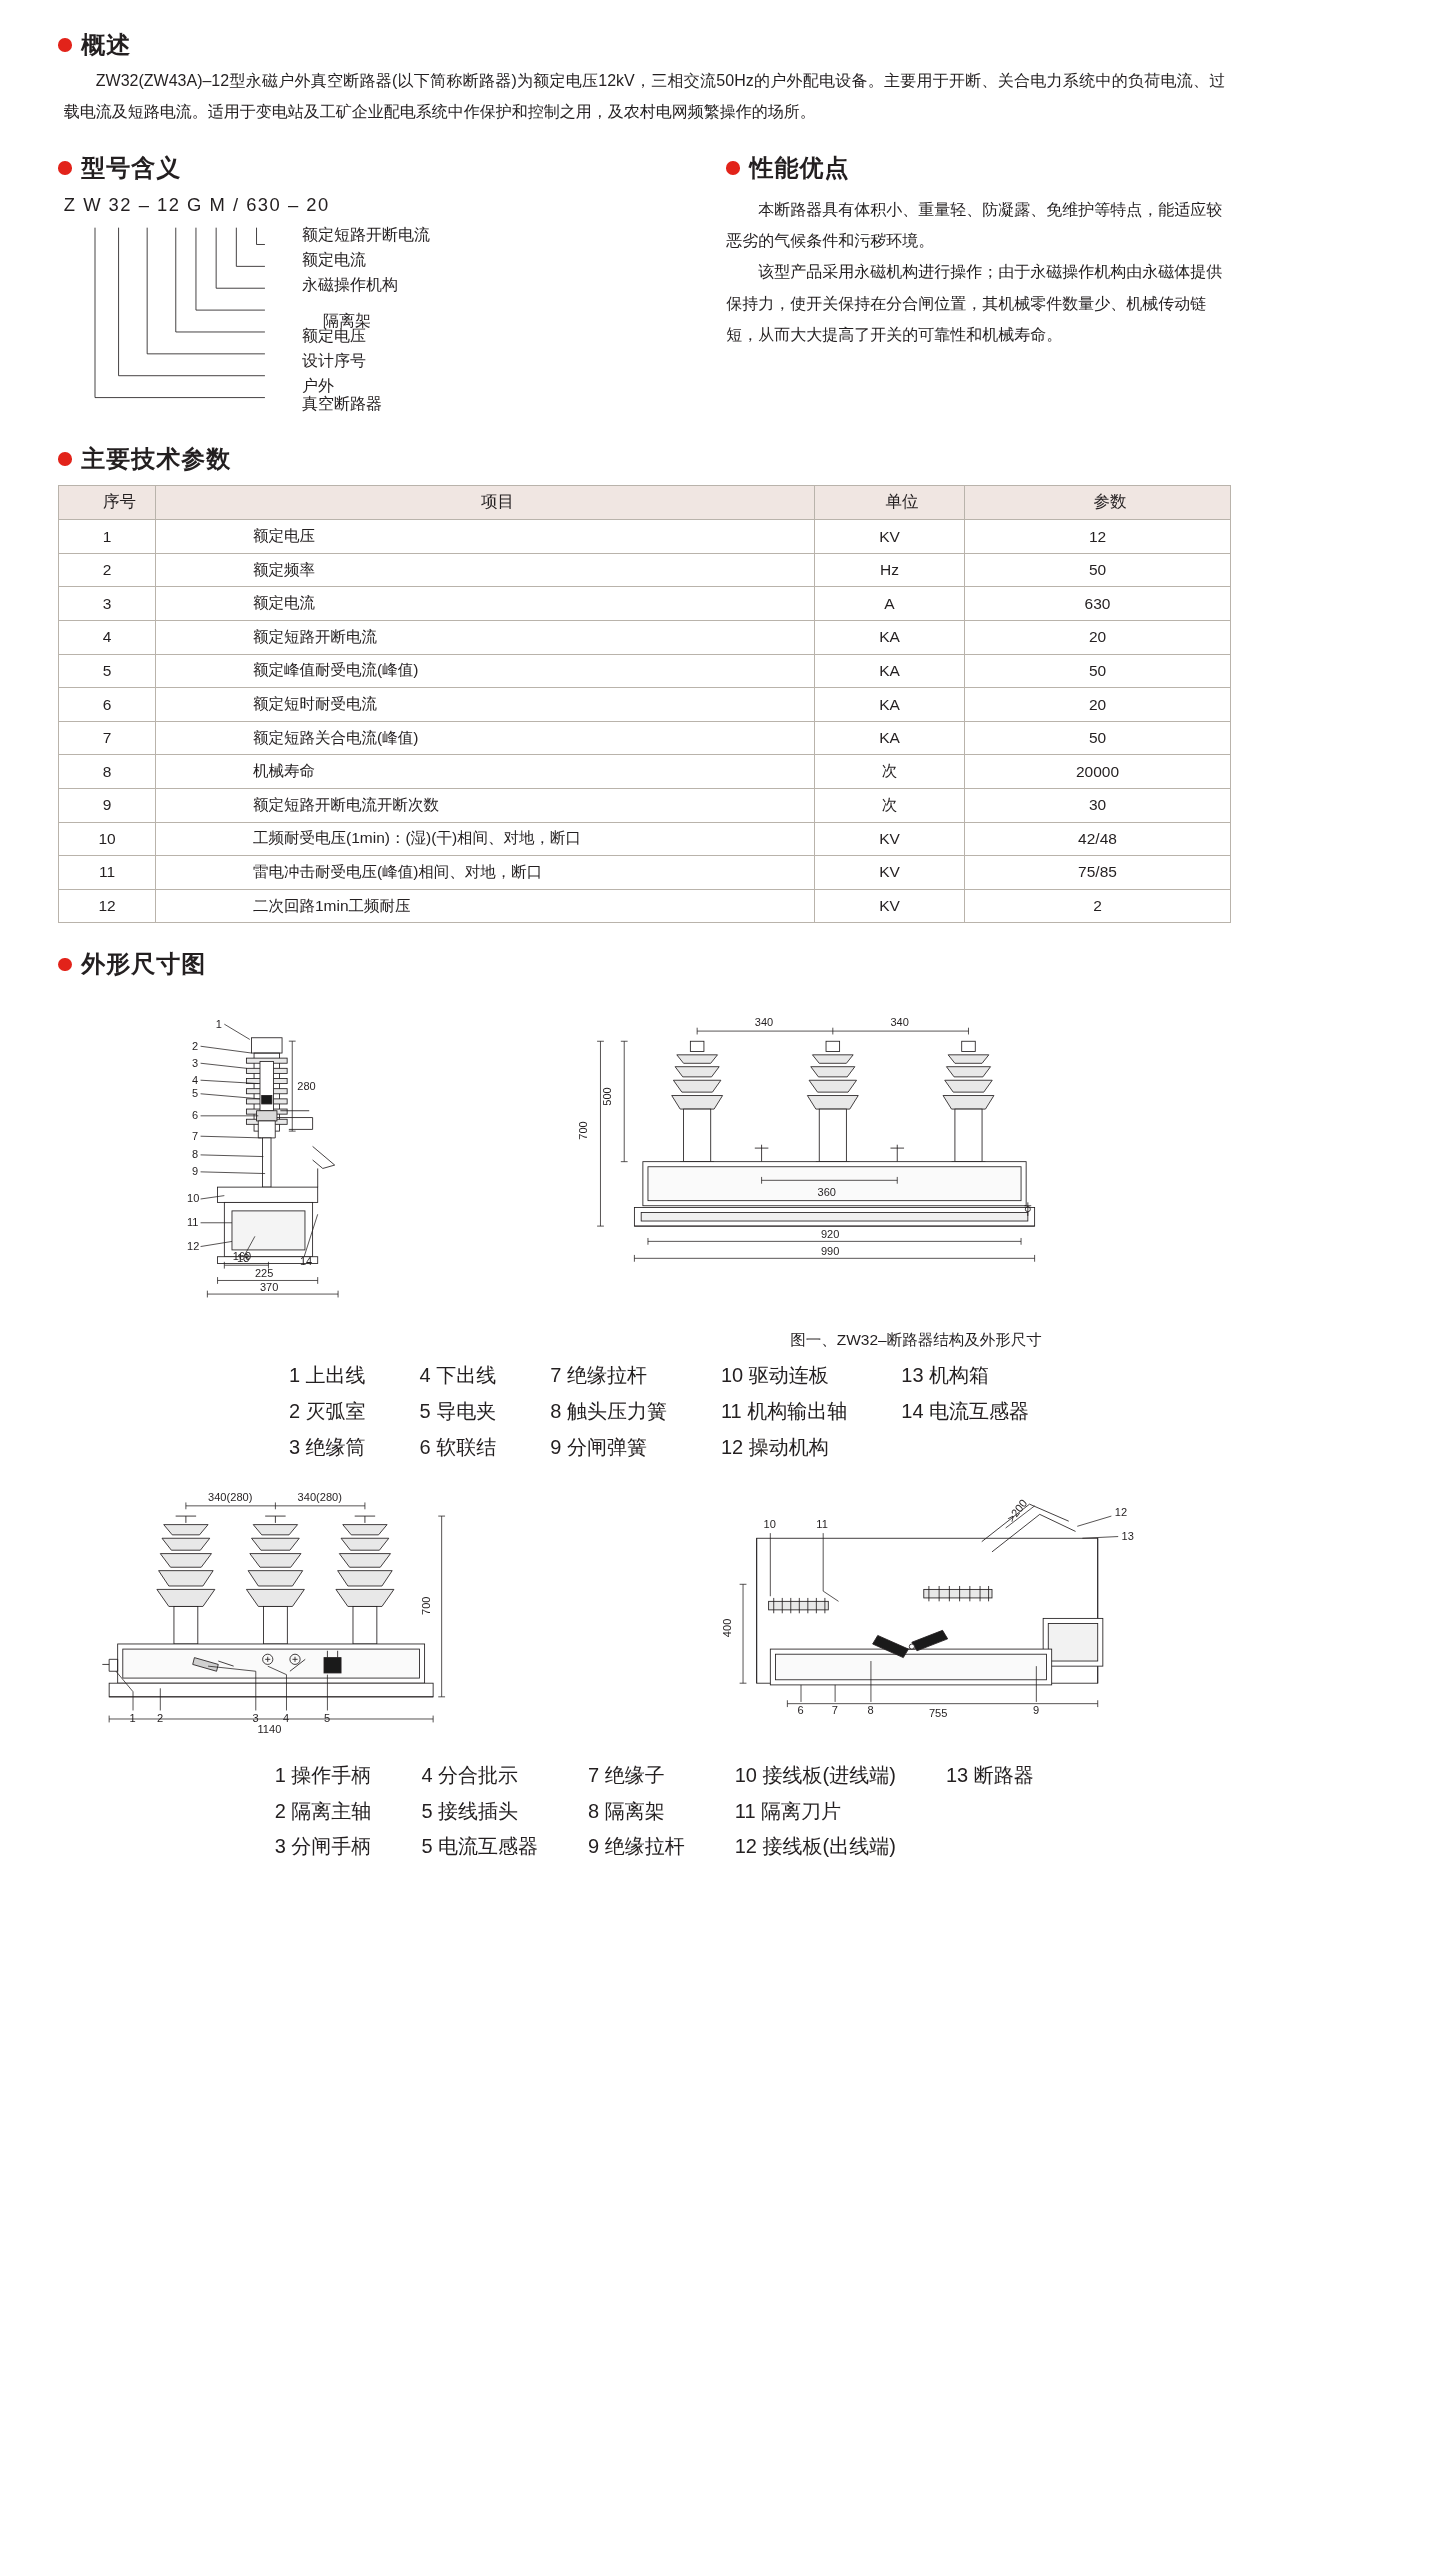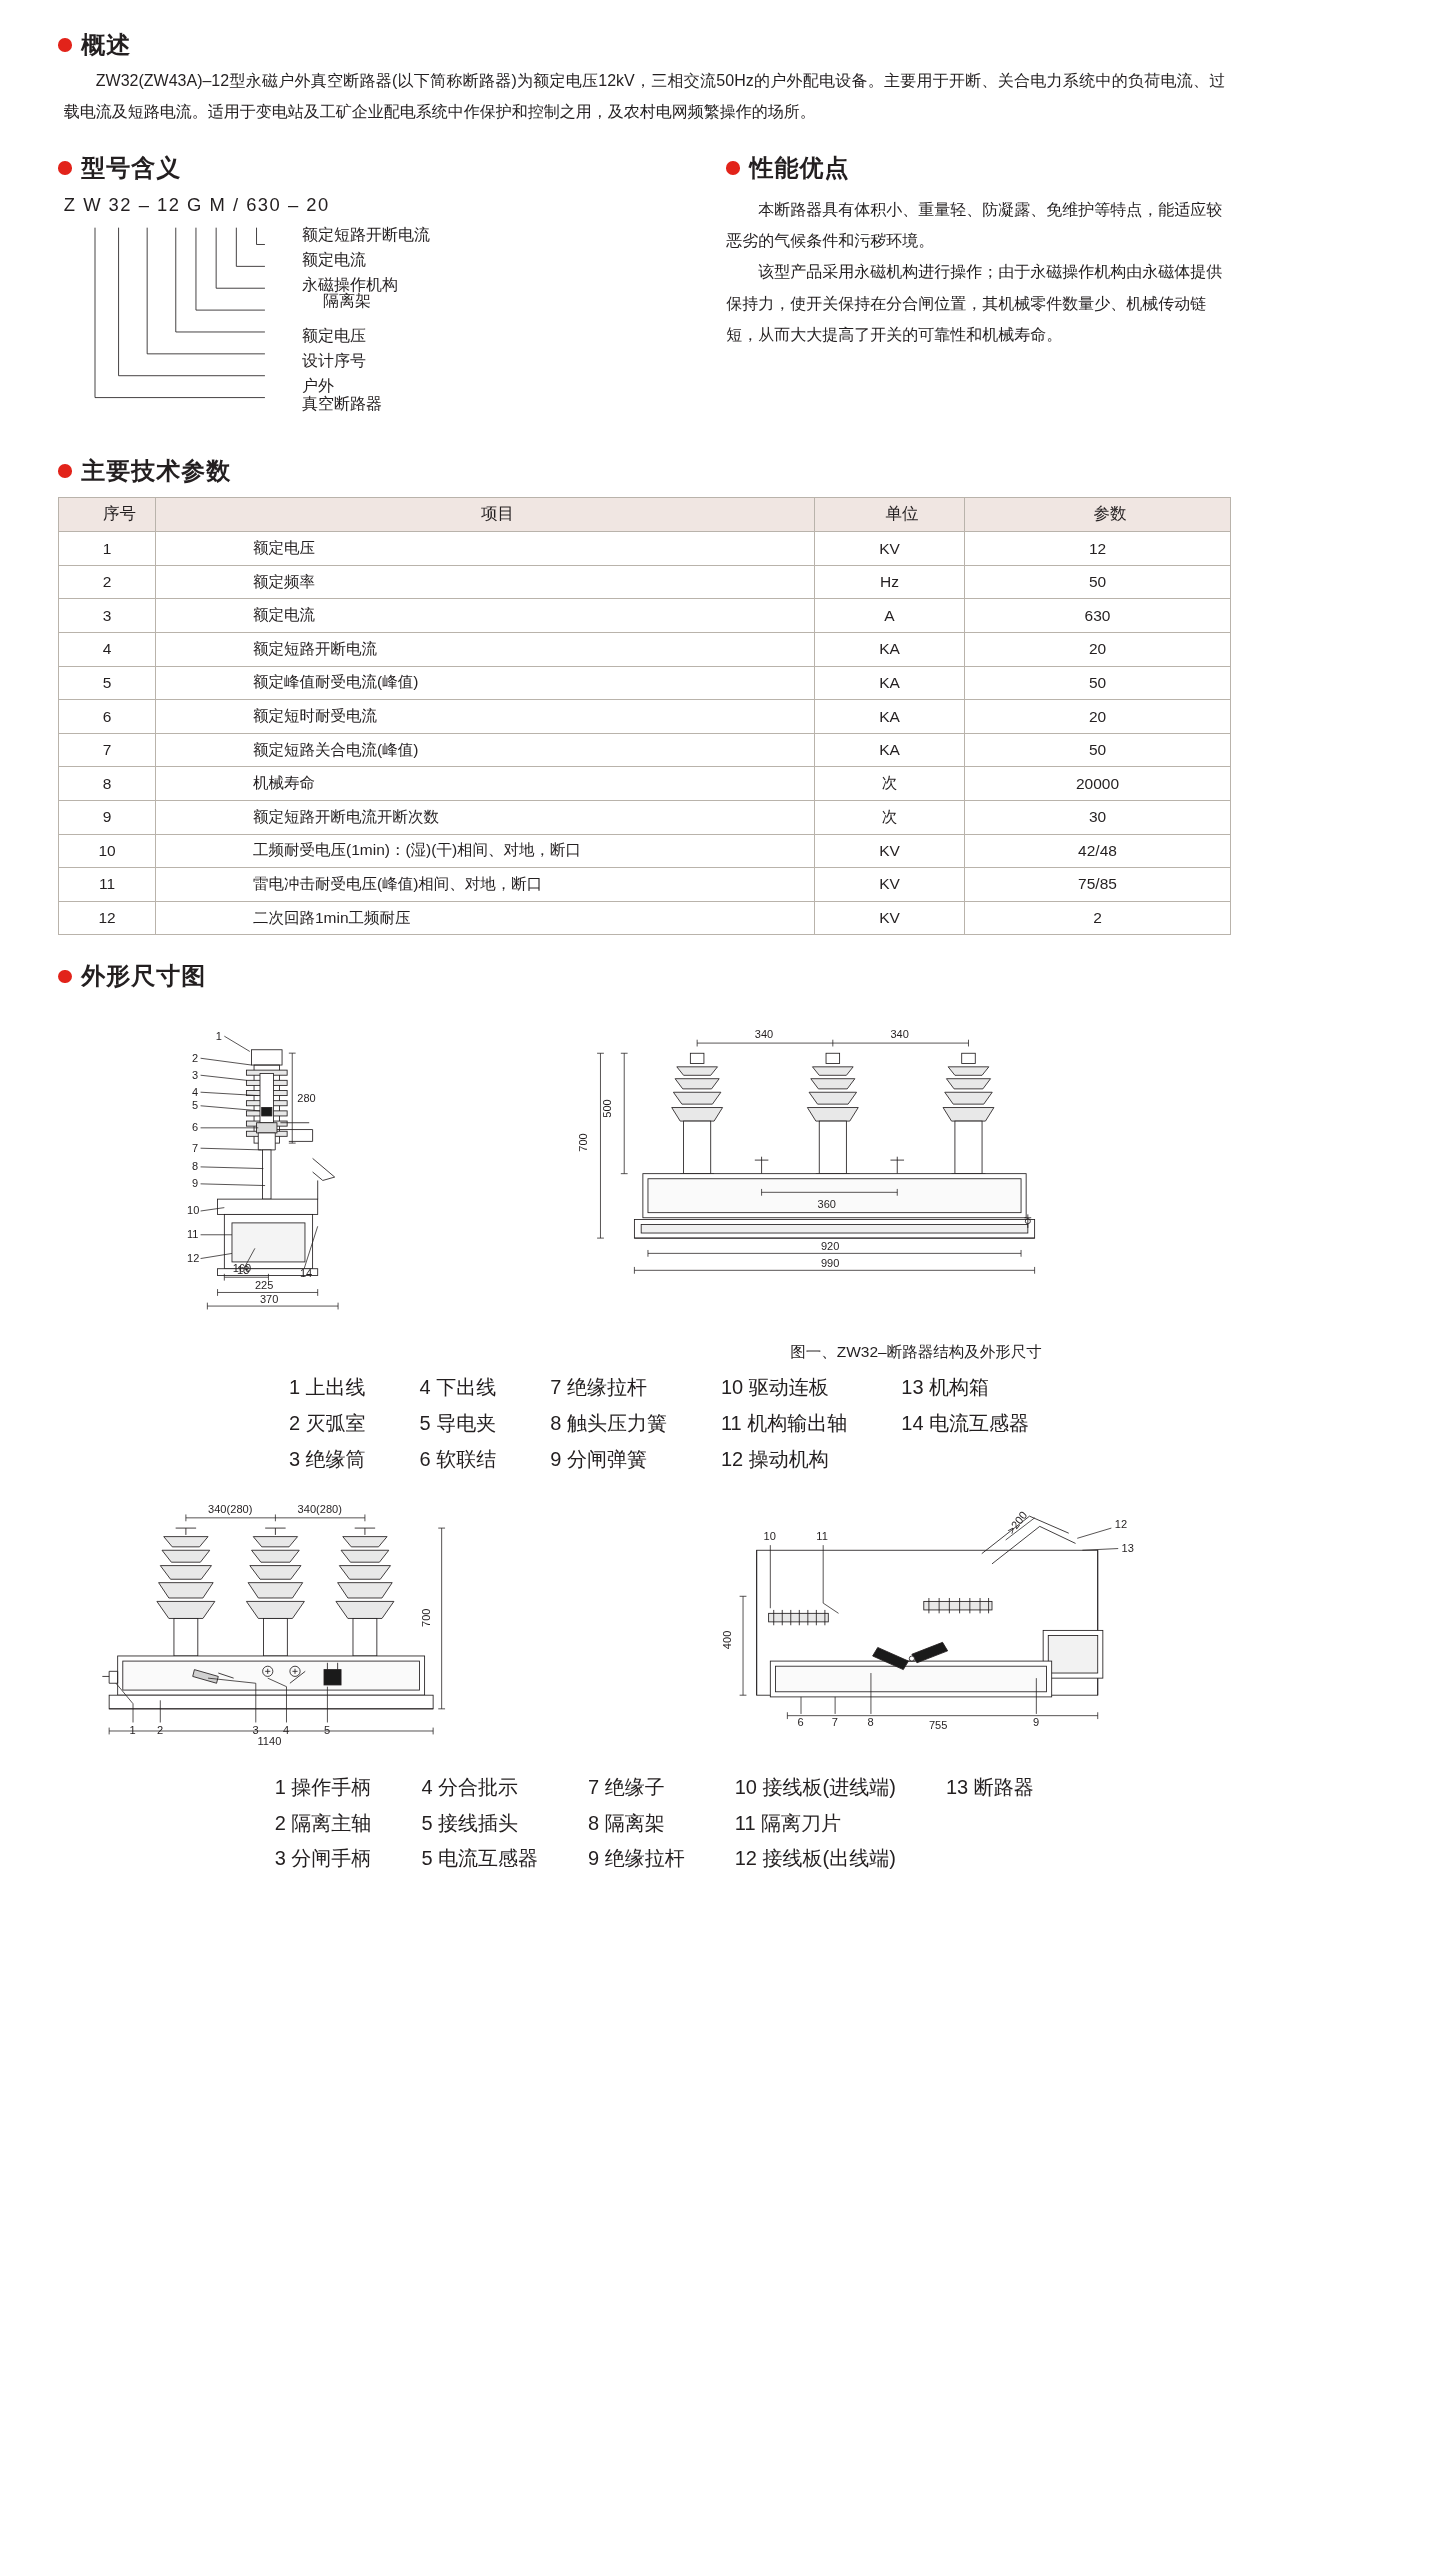--- a/index.html
+++ b/index.html
@@ -19,21 +19,21 @@
   .sec-title { font-size:24px; font-weight:bold; letter-spacing:1px; color:#231f20; }
 
   p.body-text { font-size:16px; line-height:1.95; margin:0; text-align:justify; text-indent:2em; }
 
   
   .overview { margin-bottom: 25px; }
   .overview .sec-head { margin-bottom:3.9px; }
   .overview p { padding: 0 5.8px 0 5.8px; }
 
   
-  .cols { display:flex; gap:29px; margin-bottom: 33px; }
+  .cols { display:flex; gap:29px; margin-bottom: 21px; }
   .col-left { width: 736px; }
   .col-right { width: 581px; }
 
   
   .model { position:relative; height: 228px; margin-top: 9.7px; padding-left: 5.8px; }
   .model .code { font-size:18.4px; letter-spacing:1.5px; white-space:pre; position:absolute; top:0; left:5.8px; }
   .model .lines { position:absolute; top:0; left:0; width:100%; height:100%; }
   .model .lbl { position:absolute; font-size:16px; white-space:nowrap; }
 
   
@@ -97,21 +97,21 @@
             <path d="M164,22 L164,120 L246,120"></path>
             <path d="M140,22 L140,146 L246,146"></path>
             <path d="M106,22 L106,172 L246,172"></path>
             <path d="M72,22 L72,198 L246,198"></path>
             <path d="M44,22 L44,224 L246,224"></path>
           </g>
         </svg>
         <div class="lbl" style="left:244px; top:31px;">额定短路开断电流</div>
         <div class="lbl" style="left:244px; top:56px;">额定电流</div>
         <div class="lbl" style="left:244px; top:81px;">永磁操作机构</div>
-        <div class="lbl" style="left:244px; top:97px;padding-left:21px;">隔离架</div>
+        <div class="lbl" style="left:244px; top:117px;padding-left:21px;">隔离架</div>
         <div class="lbl" style="left:244px; top:132px;">额定电压</div>
         <div class="lbl" style="left:244px; top:157px;">设计序号</div>
         <div class="lbl" style="left:244px; top:182px;">户外</div>
         <div class="lbl" style="left:244px; top:200px;">真空断路器</div>
       </div>
     </div>
 
     <div class="col-right perf">
       <div class="sec-head">
         <span class="bullet"></span>

